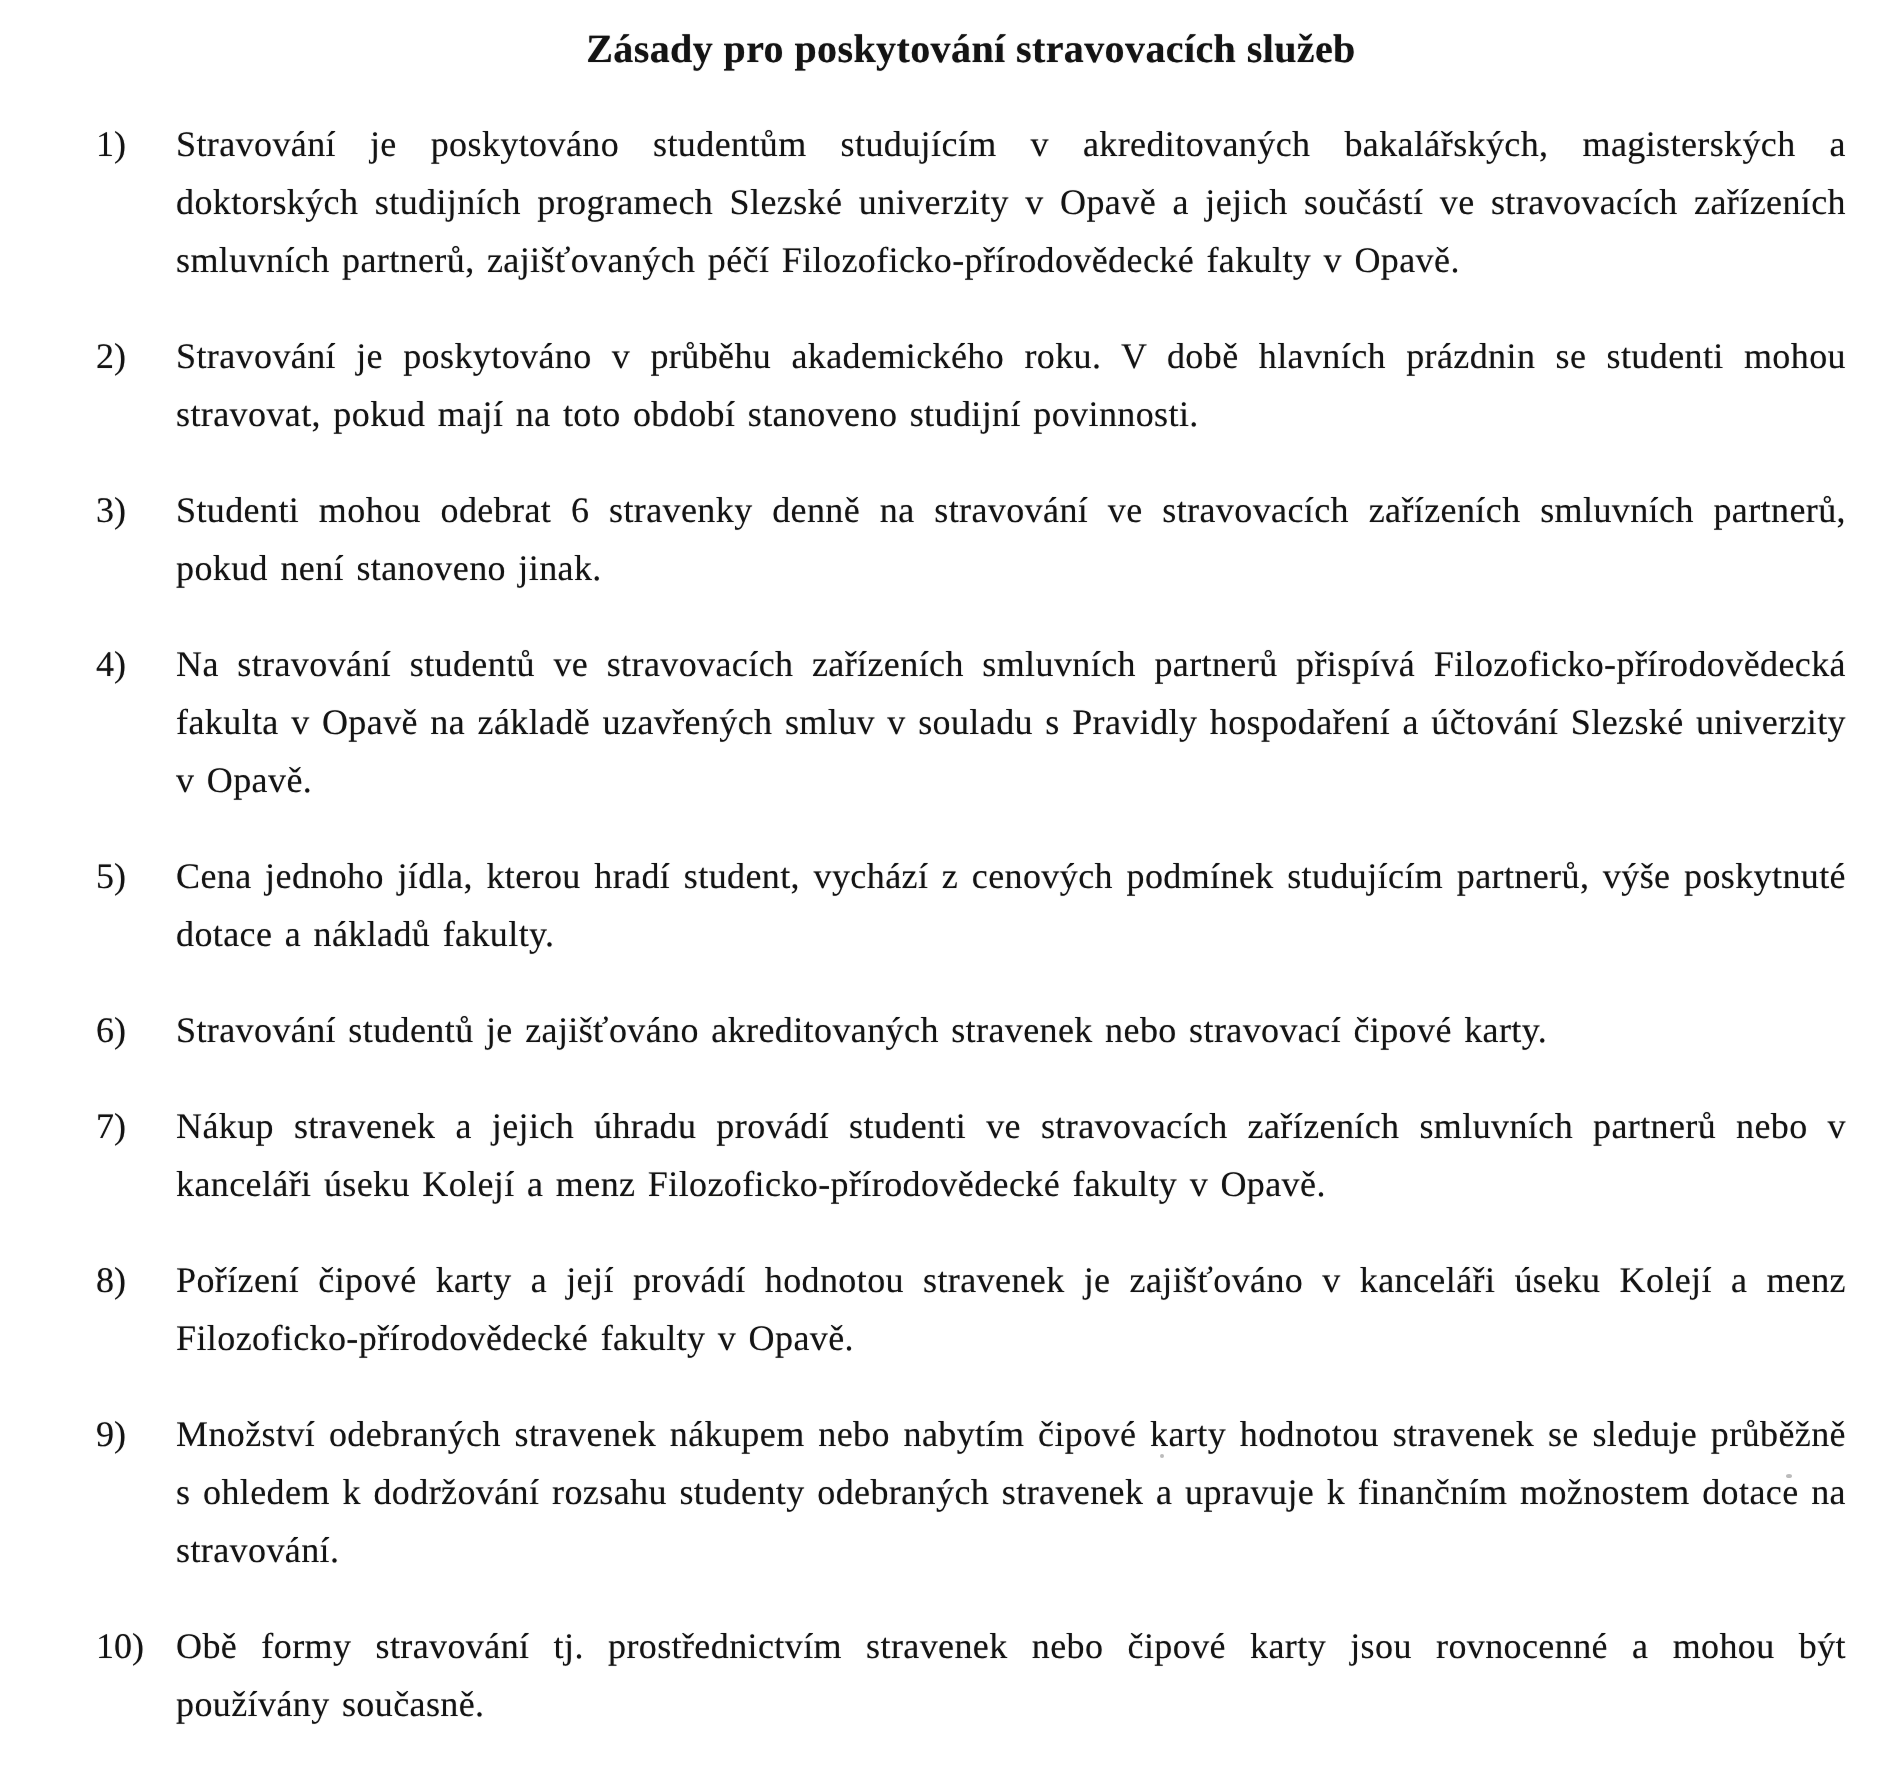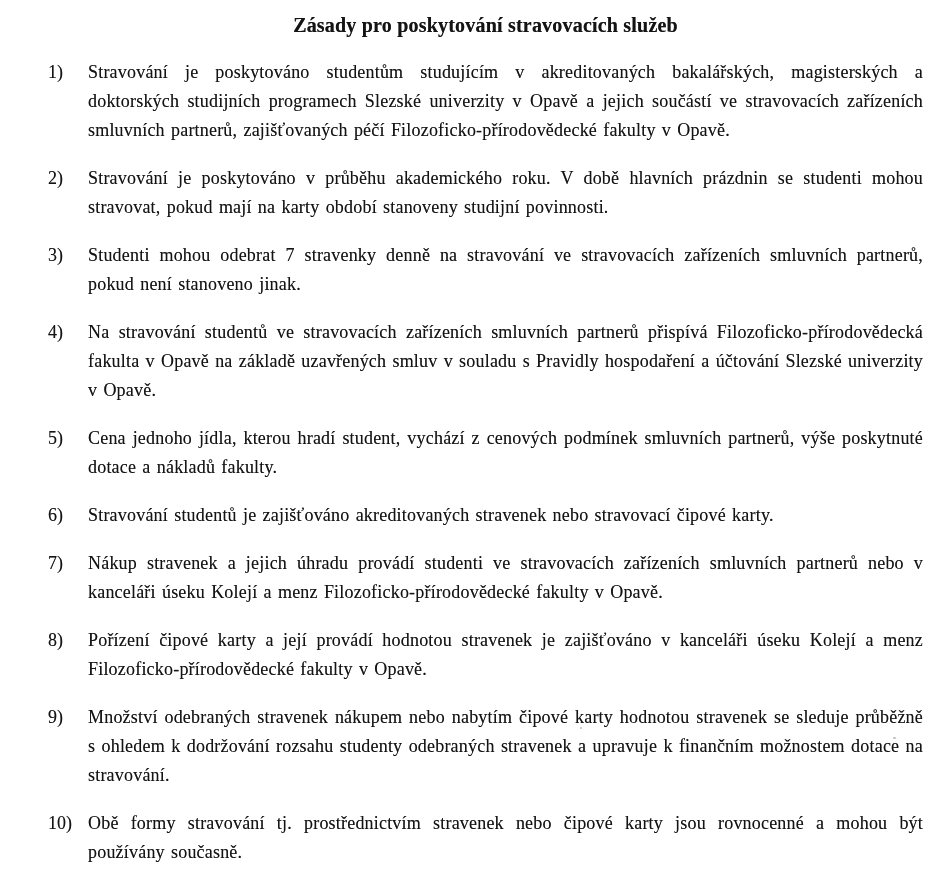--- a/index.html
+++ b/index.html
@@ -70,36 +70,36 @@
 
   <h1 class="doc-title">Zásady pro poskytování stravovacích služeb</h1>
 
   <div class="item">
     <span class="num">1)</span>
     <p class="txt">Stravování je poskytováno studentům studujícím v akreditovaných bakalářských, magisterských a doktorských studijních programech Slezské univerzity v Opavě a jejich součástí ve stravovacích zařízeních smluvních partnerů, zajišťovaných péčí Filozoficko-přírodovědecké fakulty v Opavě.</p>
   </div>
 
   <div class="item">
     <span class="num">2)</span>
-    <p class="txt">Stravování je poskytováno v průběhu akademického roku. V době hlavních prázdnin se studenti mohou stravovat, pokud mají na karty období stanoveny studijní povinnosti.</p>
+    <p class="txt">Stravování je poskytováno v průběhu akademického roku. V době hlavních prázdnin se studenti mohou stravovat, pokud mají na toto období stanoveno studijní povinnosti.</p>
   </div>
 
   <div class="item">
     <span class="num">3)</span>
-    <p class="txt">Studenti mohou odebrat 7 stravenky denně na stravování ve stravovacích zařízeních smluvních partnerů, pokud není stanoveno jinak.</p>
+    <p class="txt">Studenti mohou odebrat 6 stravenky denně na stravování ve stravovacích zařízeních smluvních partnerů, pokud není stanoveno jinak.</p>
   </div>
 
   <div class="item">
     <span class="num">4)</span>
     <p class="txt">Na stravování studentů ve stravovacích zařízeních smluvních partnerů přispívá Filozoficko-přírodovědecká fakulta v Opavě na základě uzavřených smluv v souladu s Pravidly hospodaření a účtování Slezské univerzity v Opavě.</p>
   </div>
 
   <div class="item">
     <span class="num">5)</span>
-    <p class="txt">Cena jednoho jídla, kterou hradí student, vychází z cenových podmínek smluvních partnerů, výše poskytnuté dotace a nákladů fakulty.</p>
+    <p class="txt">Cena jednoho jídla, kterou hradí student, vychází z cenových podmínek studujícím partnerů, výše poskytnuté dotace a nákladů fakulty.</p>
   </div>
 
   <div class="item">
     <span class="num">6)</span>
     <p class="txt">Stravování studentů je zajišťováno akreditovaných stravenek nebo stravovací čipové karty.</p>
   </div>
 
   <div class="item">
     <span class="num">7)</span>
     <p class="txt">Nákup stravenek a jejich úhradu provádí studenti ve stravovacích zařízeních smluvních partnerů nebo v kanceláři úseku Kolejí a menz Filozoficko-přírodovědecké fakulty v Opavě.</p>

